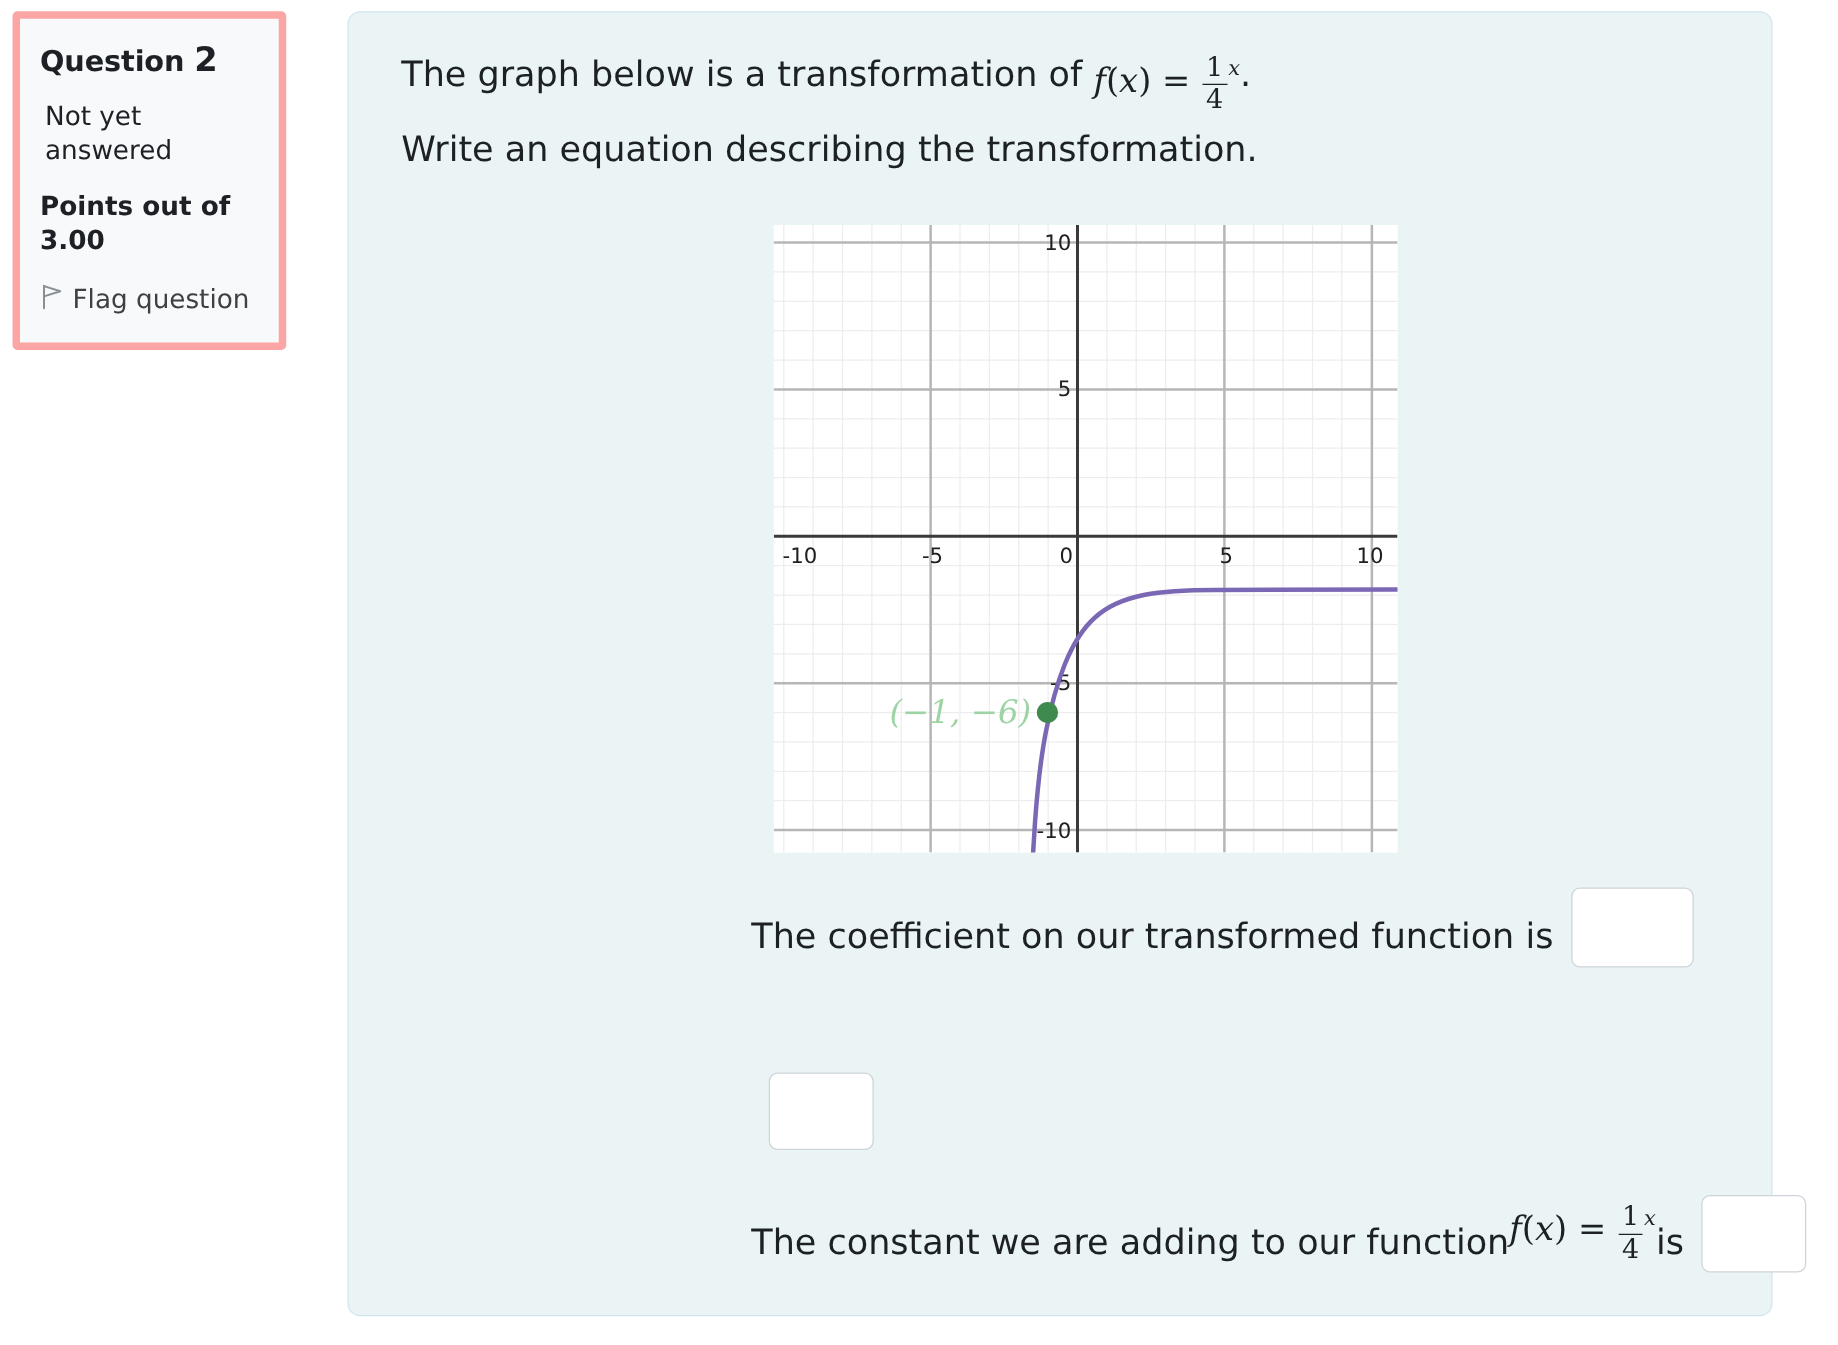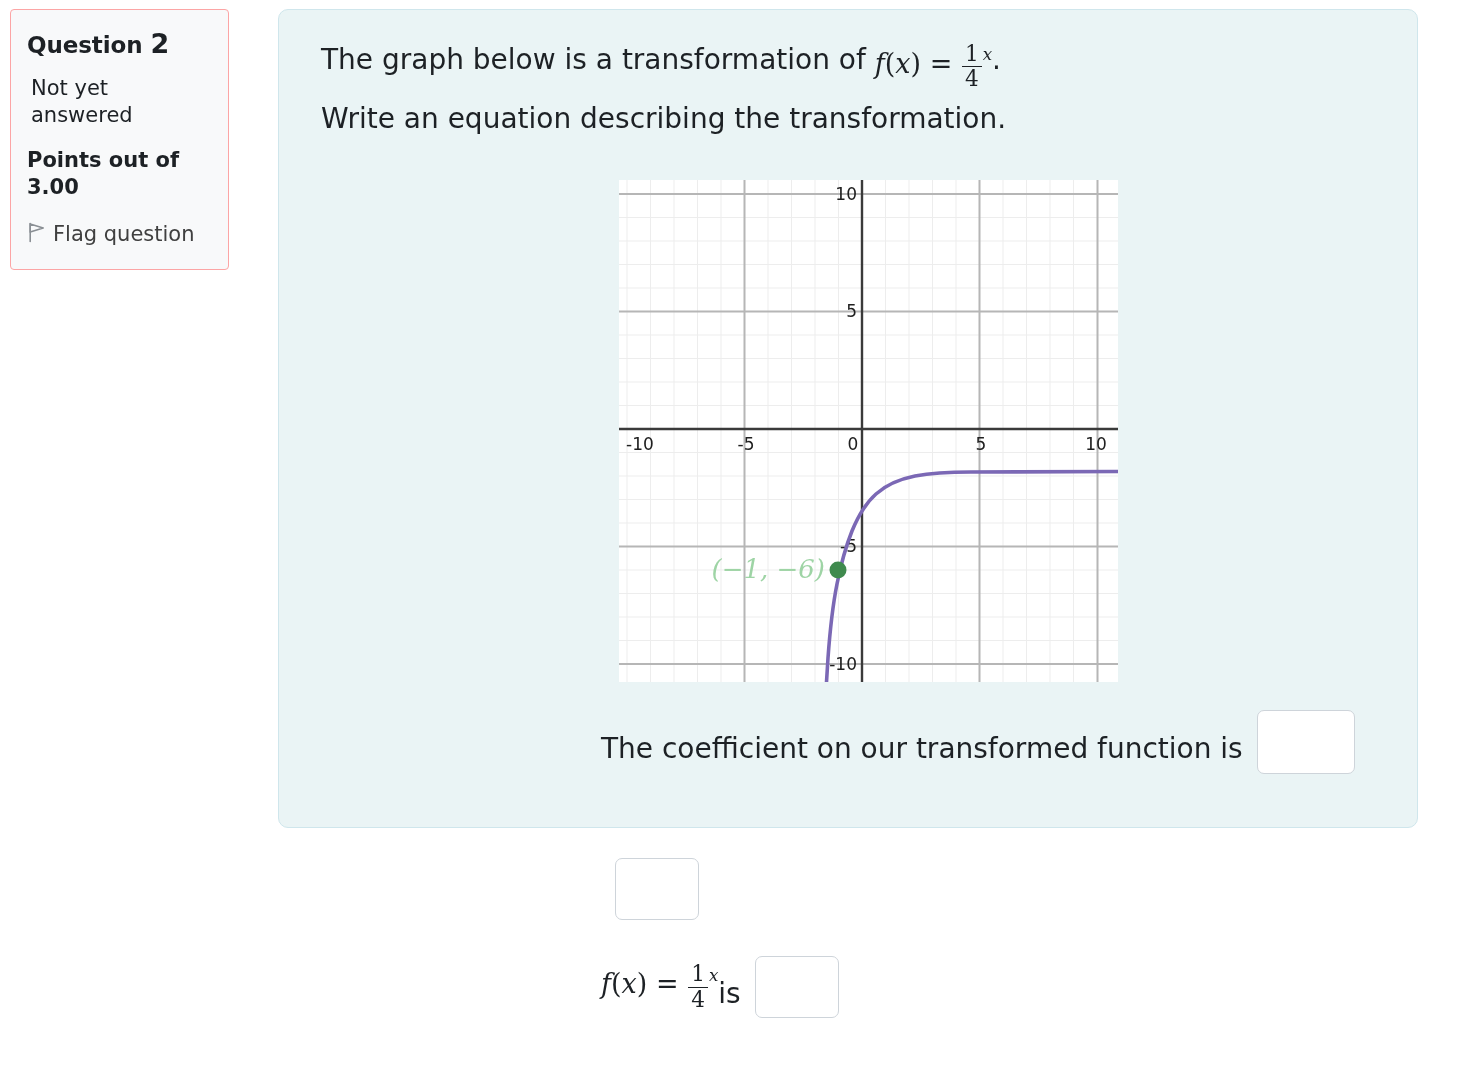--- a/index.html
+++ b/index.html
@@ -17,21 +17,21 @@
   }
 
   
   #info-box {
     position: absolute;
     left: 10px;
     top: 9px;
     width: 219px;
     box-sizing: border-box;
     background: #f8f9fa;
-    border: 1px solid #fca5a5;
+    border: 6px solid #fca5a5;
     border-radius: 4px;
     padding: 18px 16px 20px 16px;
   }
   #info-box .qtitle {
     font-size: 23px;
     font-weight: bold;
     line-height: 1.15;
     margin: 0 0 16px 0;
     letter-spacing: -0.1px;
   }
@@ -64,21 +64,21 @@
     vertical-align: -2px;
     margin-right: 7px;
   }
 
   
   #question-panel {
     position: absolute;
     left: 278px;
     top: 9px;
     width: 1140px;
-    height: 819px;
+    height: 1044px;
     box-sizing: border-box;
     background: #eaf4f5;
     border: 1px solid #cfe6ec;
     border-radius: 10px;
     padding: 24px 34px 0 42px;
   }
 
   .qtext {
     font-size: 28px;
     line-height: 1.22;
@@ -273,18 +273,19 @@
   <div class="answer-row" id="row-coefficient">
     <span class="answer-label">The coefficient on our transformed function is</span>
     <input class="answer-input" type="text" placeholder="" style="">
   </div>
 
   <div class="answer-row" id="row-exponent">
     <input class="answer-input small" type="text" placeholder="" style="">
   </div>
 
   <div class="answer-row" id="row-constant">
+    <span class="answer-label">The constant we are adding to our function </span>
       <span class="math"><span>f</span><span class="up">(</span><span>x</span><span class="up">)</span>&nbsp;<span class="up">=</span>&nbsp;<span class="frac"><span class="num">1</span><span class="bar"></span><span class="den">4</span></span><span class="sup">x</span></span>
       <span class="answer-label"> is</span>
     <input class="answer-input small" type="text" placeholder="" style="">
   </div>
 
 </div>
 
 </body></html>

